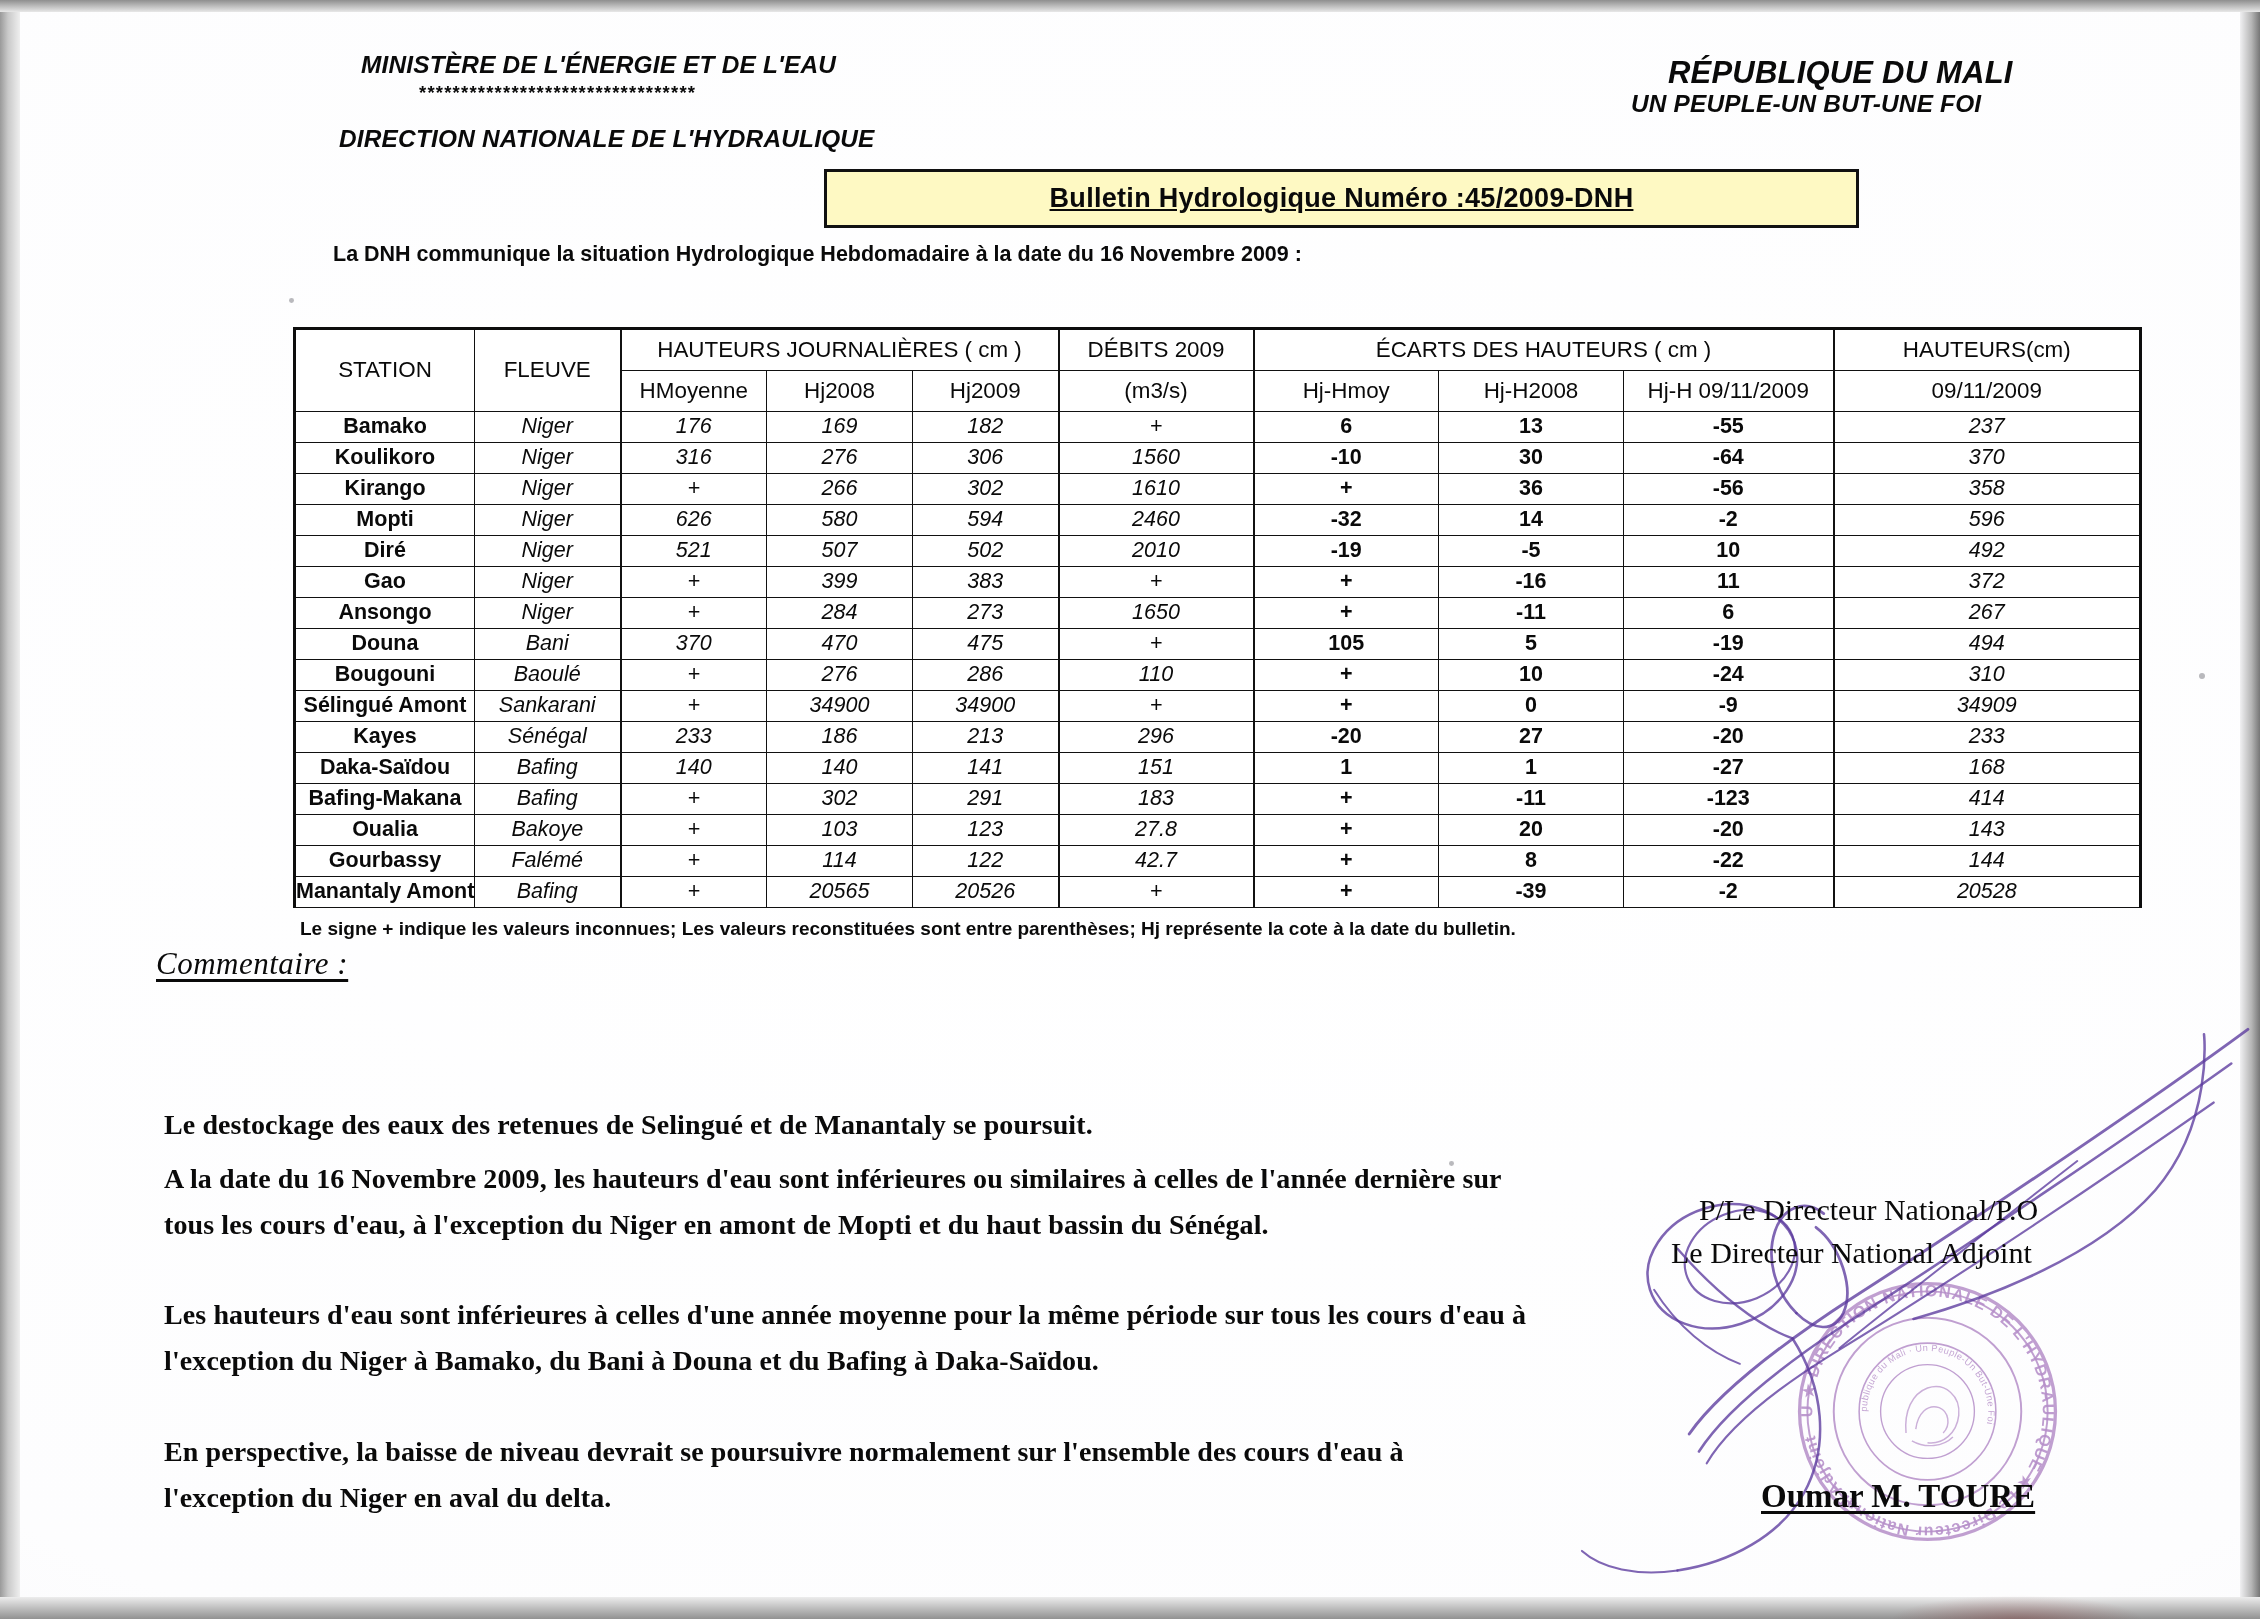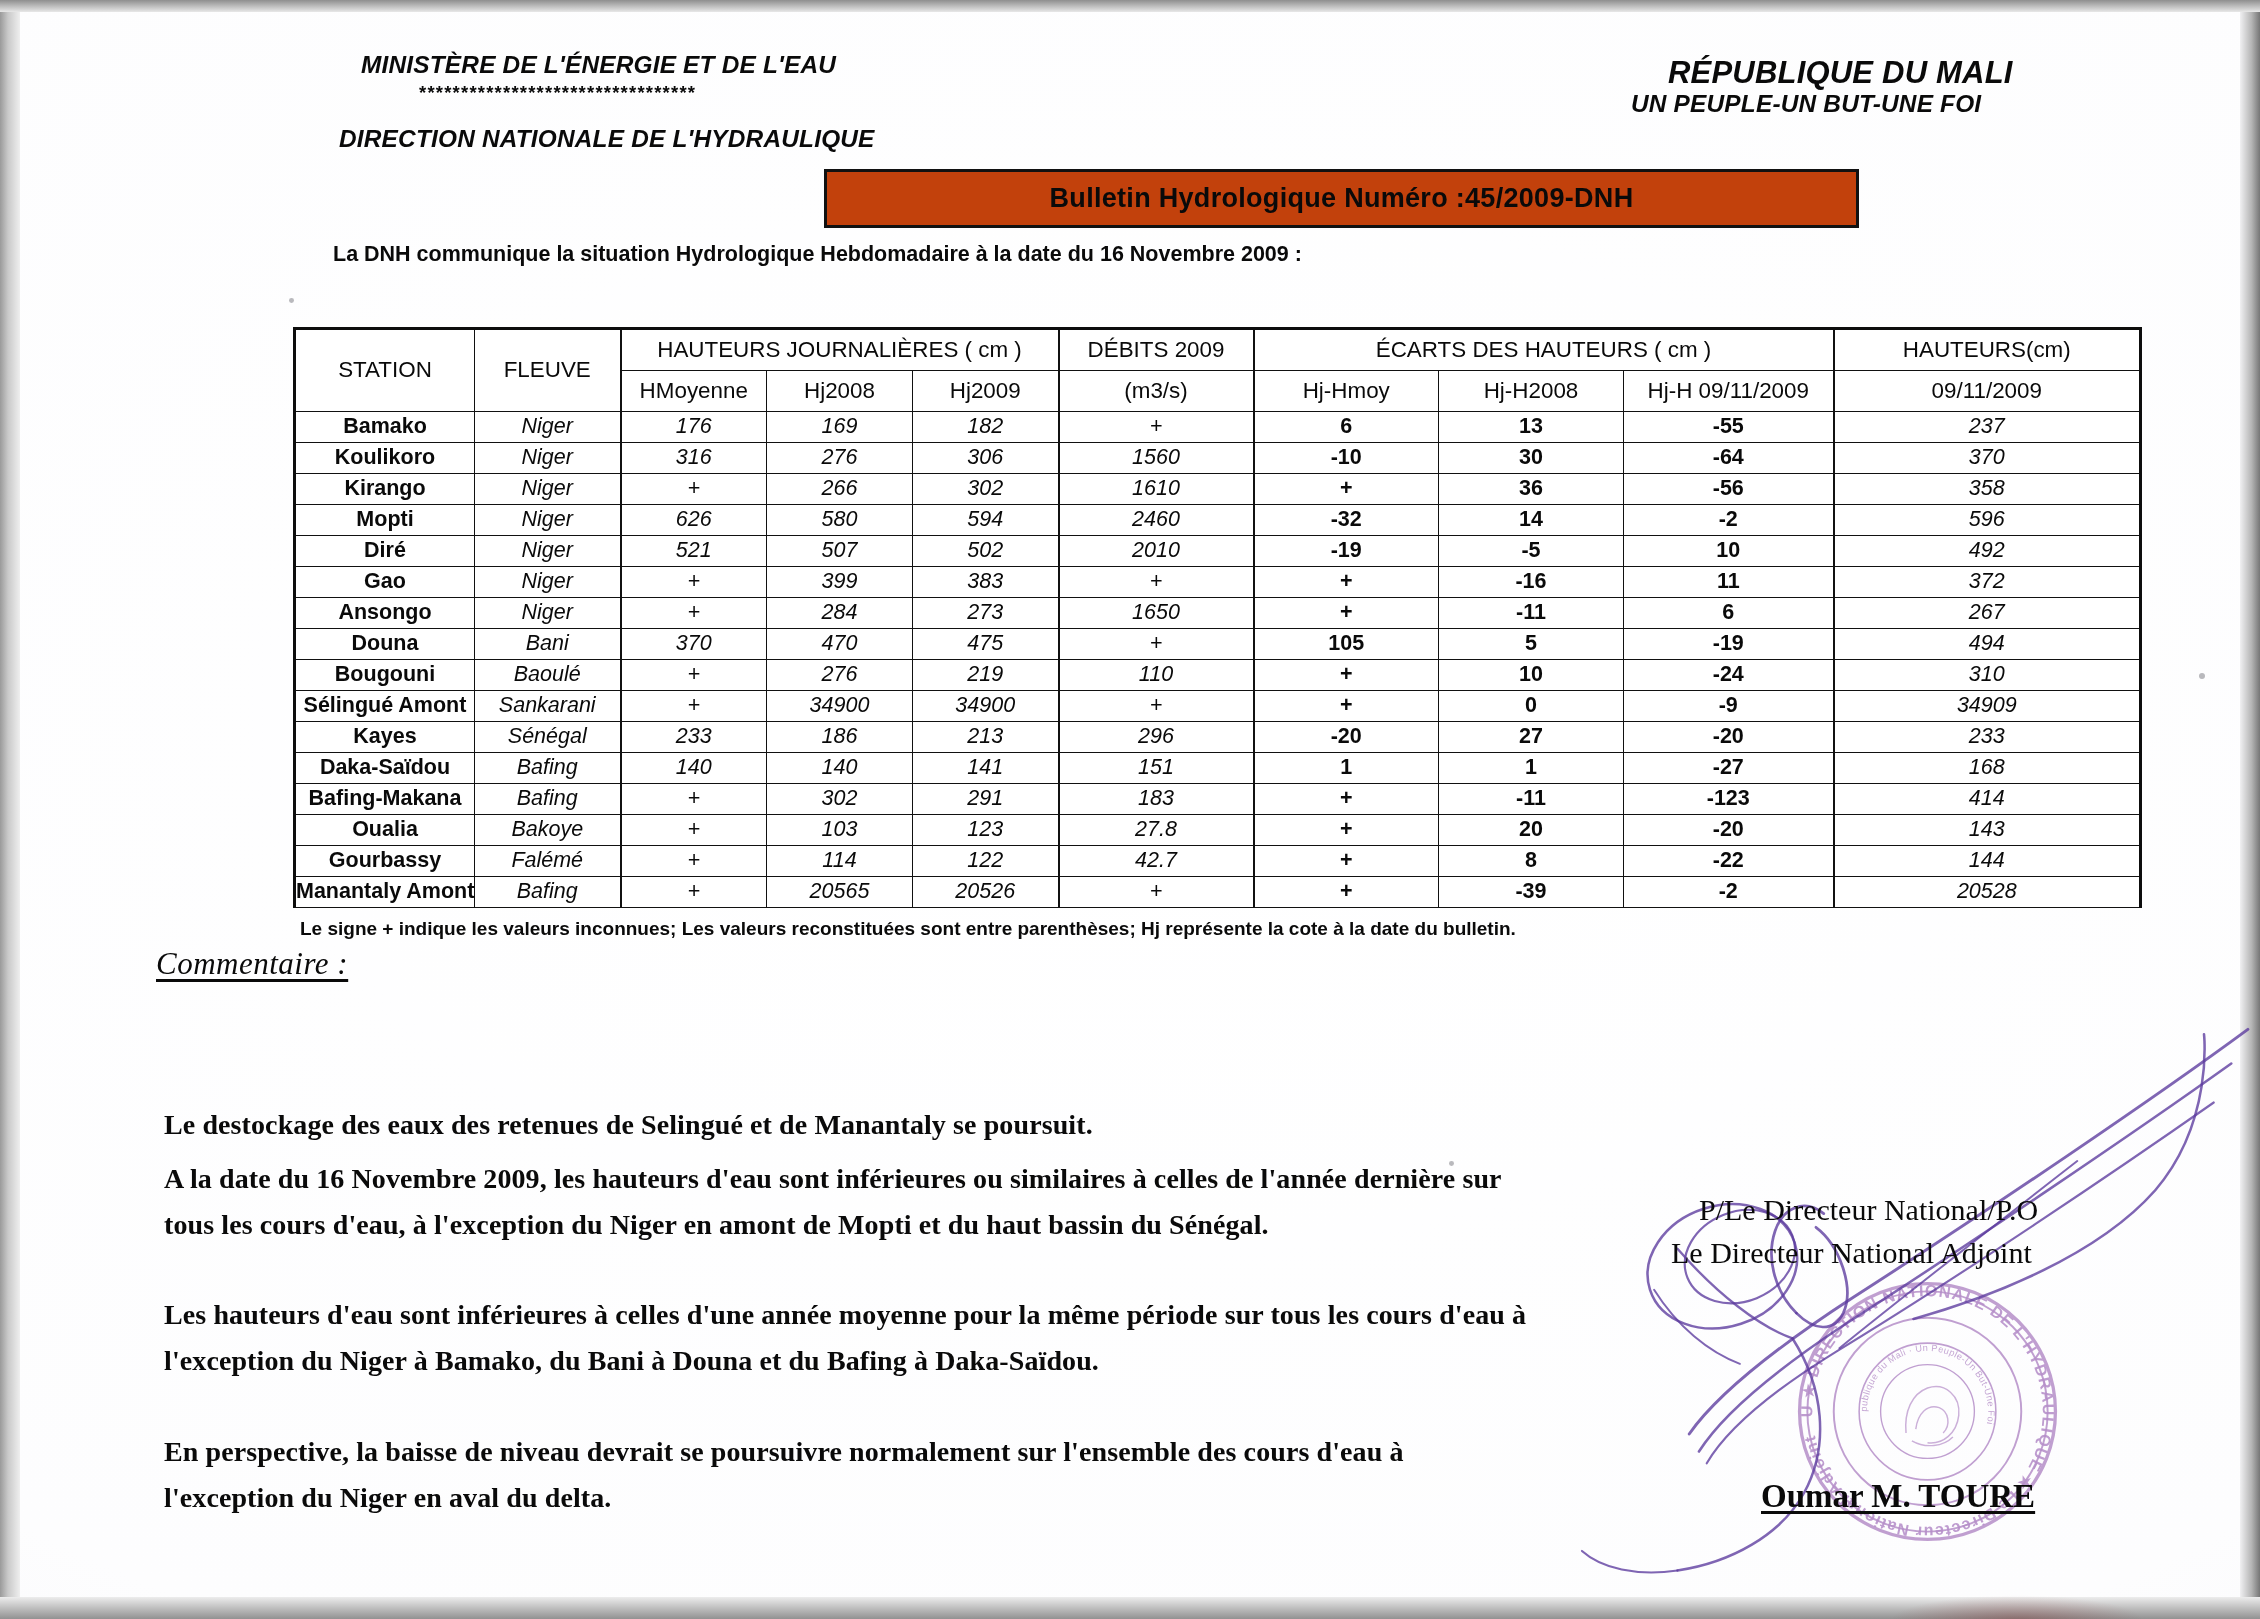--- a/index.html
+++ b/index.html
@@ -41,22 +41,22 @@
   #stars     { left: 419px; top: 82px; font-size: 18.5px; letter-spacing: 1.2px; font-style: normal; font-weight: bold; }
   #direction { left: 339px; top: 125px; font-size: 24.4px; }
   #republique{ left: 1668px; top: 55px; font-size: 31px; }
   #devise    { left: 1631px; top: 90px; font-size: 24.4px; }
 
   #title-box {
     position: absolute;
     left: 824px; top: 169px;
     width: 1029px; height: 53px;
     border: 3.9px solid #111;
-    background: #c2410c;
-    display: flex; align-items: center; justify-content: center;
+    background: #fef9c3;
+    display: flex; align-items: center; justify-content: center; text-decoration: underline;
   }
   #title-box span {
     font-size: 27px; font-weight: bold; letter-spacing: 0.3px;
   }
 
   #intro {
     position: absolute;
     left: 333px; top: 242px;
     font-size: 21.5px; font-weight: bold;
   }
@@ -351,21 +351,21 @@
             <td class="ecart thick-l">105</td>
             <td class="ecart">5</td>
             <td class="ecart">-19</td>
             <td class="haut thick-l outer-r">494</td>
           </tr>
           <tr>
             <td class="station outer-l">Bougouni</td>
             <td class="fleuve">Baoulé</td>
             <td class="num thick-l">+</td>
             <td class="num">276</td>
-            <td class="num">219</td>
+            <td class="num">286</td>
             <td class="num thick-l">110</td>
             <td class="ecart thick-l">+</td>
             <td class="ecart">10</td>
             <td class="ecart">-24</td>
             <td class="haut thick-l outer-r">310</td>
           </tr>
           <tr>
             <td class="station outer-l">Sélingué Amont</td>
             <td class="fleuve">Sankarani</td>
             <td class="num thick-l">+</td>

